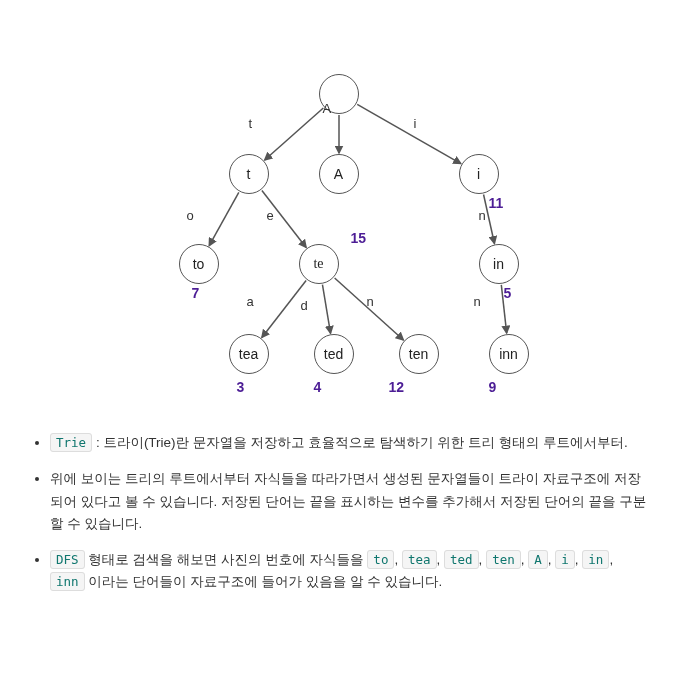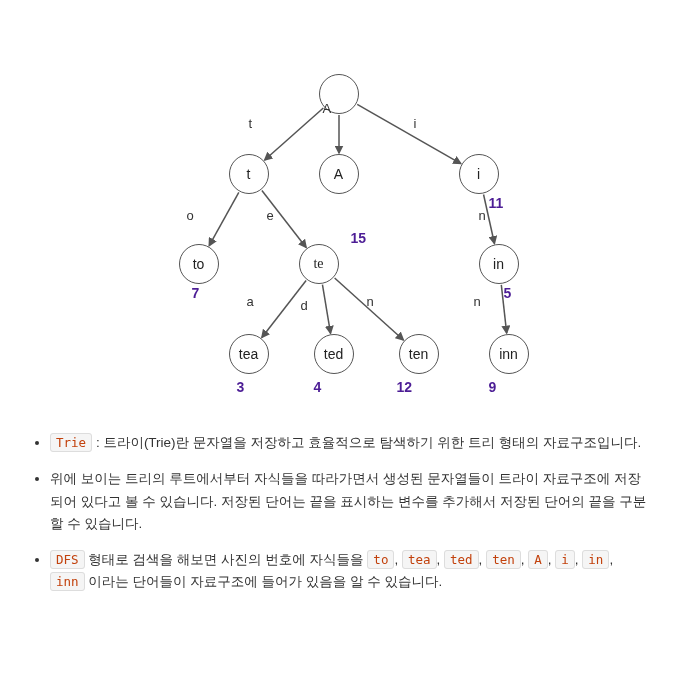--- a/index.html
+++ b/index.html
@@ -79,21 +79,21 @@
       color: #333;
       line-height: 1.65;
     }
     .code-inline {
       background: #f5f5f5;
       border: 1px solid #ddd;
       border-radius: 3px;
       padding: 1px 5px;
       font-family: monospace;
       font-size: 12.5px;
-      color: #c2410c;
+      color: #0f766e;
     }
   </style>
 </head>
 <body>
 
 <h1></h1>
 <p class="subtitle"></p>
 
 <div class="trie-diagram">
   <svg class="edges">
@@ -133,28 +133,28 @@
     <div class="node" style="left: 130px; top: 290px;">tea</div>
     <div class="node" style="left: 215px; top: 290px;">ted</div>
     <div class="node" style="left: 300px; top: 290px;">ten</div>
     <div class="node" style="left: 390px; top: 290px;">inn</div>
     <div class="count-label" style="left: 252px; top: 183px;">15</div>
     <div class="count-label" style="left: 390px; top: 148px;">11</div>
     <div class="count-label" style="left: 93px; top: 238px;">7</div>
     <div class="count-label" style="left: 405px; top: 238px;">5</div>
     <div class="count-label" style="left: 138px; top: 332px;">3</div>
     <div class="count-label" style="left: 215px; top: 332px;">4</div>
-    <div class="count-label" style="left: 290px; top: 332px; margin-left: 8px;">12</div>
+    <div class="count-label" style="left: 290px; top: 332px;">12</div>
     <div class="count-label" style="left: 390px; top: 332px;">9</div>
   </div>
 
 <ul class="bullet-list">
   <li>
     <span class="code-inline">Trie</span>
-    <span> : 트라이(Trie)란 문자열을 저장하고 효율적으로 탐색하기 위한 트리 형태의 자료구조입니다.</span>
+    <span> : 트라이(Trie)란 문자열을 저장하고 효율적으로 탐색하기 위한 트리 형태의 루트에서부터.</span>
   </li>
   <li>
     <span>위에 보이는 트리의 루트에서부터 자식들을 따라가면서 생성된 문자열들이 트라이 자료구조에 저장되어 있다고 볼 수 있습니다. 저장된 단어는 끝을 표시하는 변수를 추가해서 저장된 단어의 끝을 구분할 수 있습니다.</span>
   </li>
   <li>
     <span class="code-inline">DFS</span>
     <span> 형태로 검색을 해보면 사진의 번호에 자식들을 </span>
     <span class="code-inline">to</span>,
     <span class="code-inline">tea</span>,
     <span class="code-inline">ted</span>,

